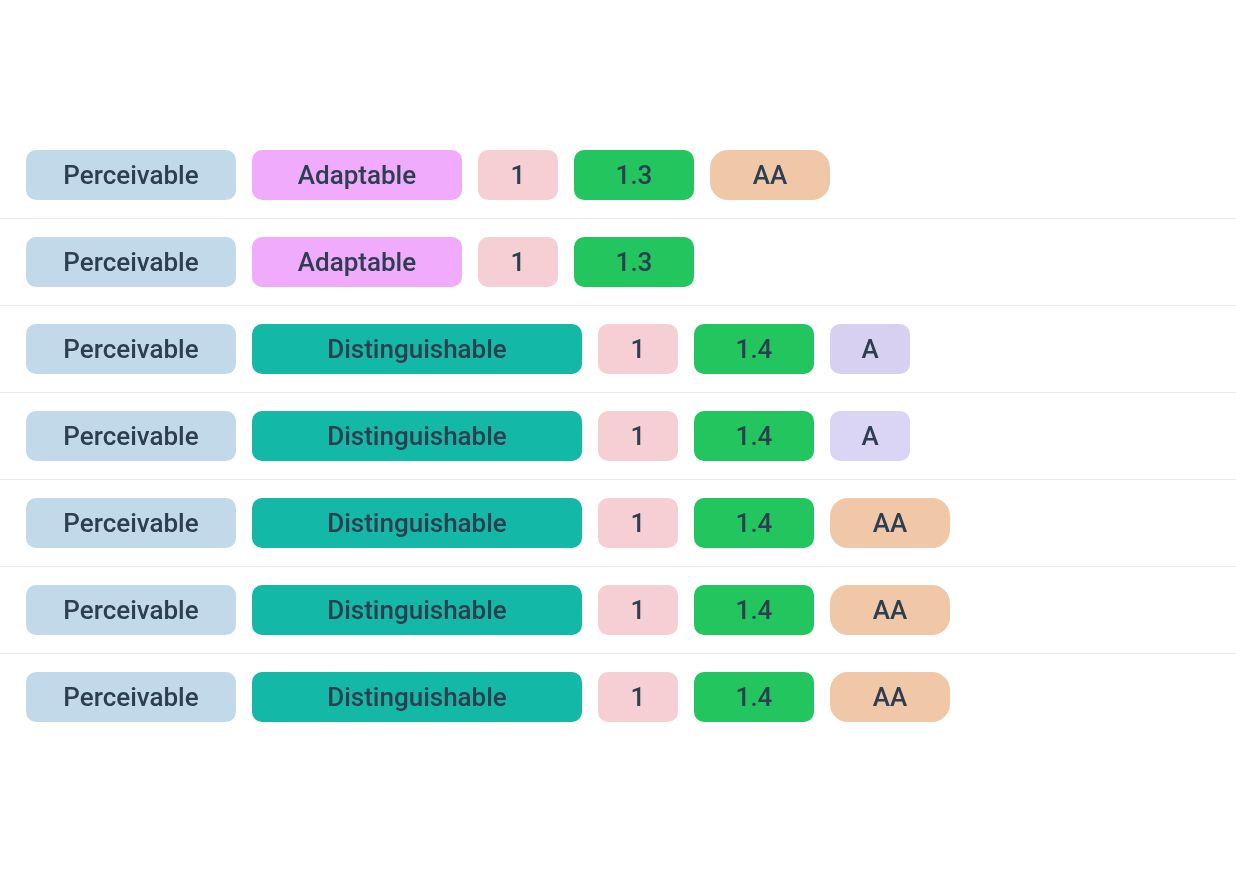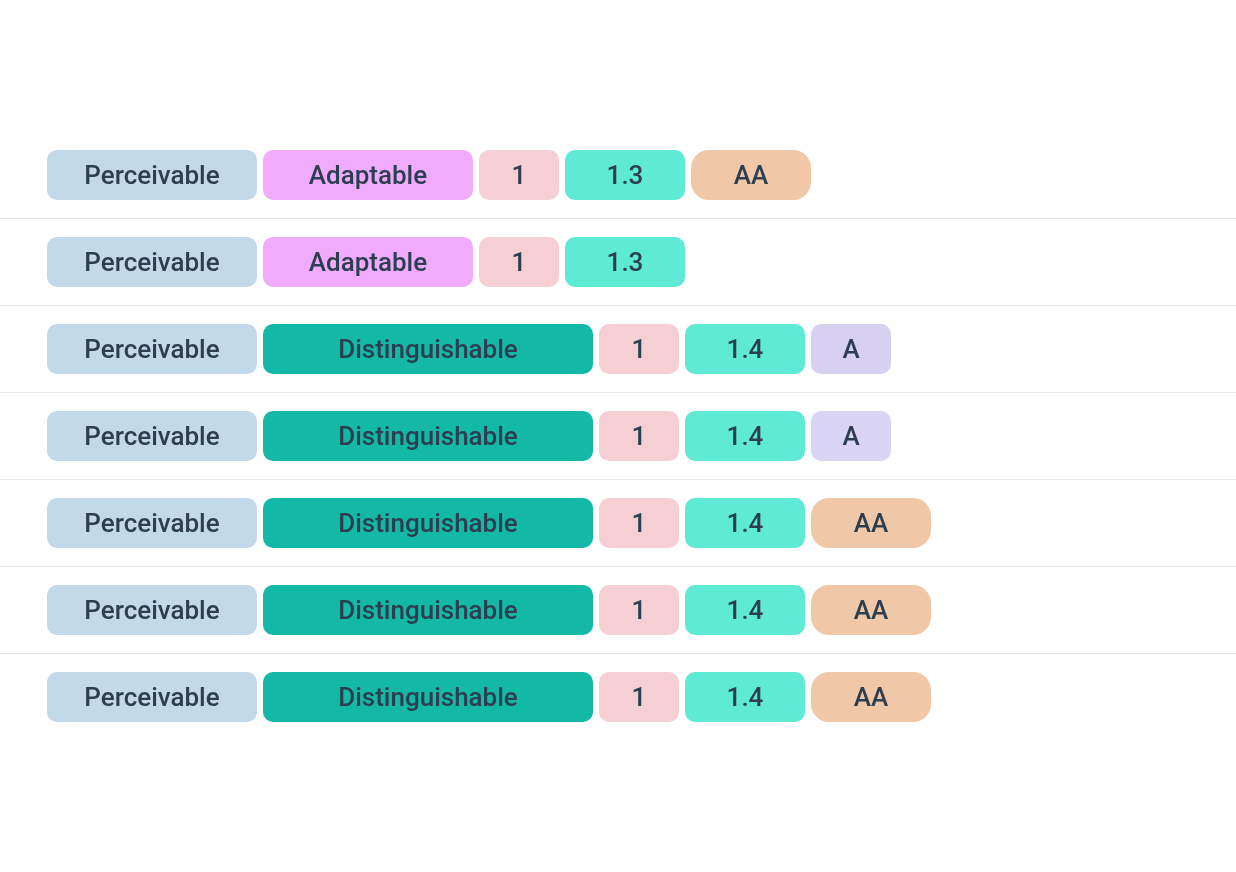--- a/index.html
+++ b/index.html
@@ -14,23 +14,23 @@
       width: 1236px;
       min-height: 872px;
       display: flex;
       flex-direction: column;
       justify-content: center;
     }
 
     .row {
       display: flex;
       align-items: center;
-      padding: 18px 47px;
+      padding: 18px 26px;
       border-bottom: 1.5px solid #e8e8e8;
-      gap: 6px;
+      gap: 16px;
     }
 
     .row:last-child {
       border-bottom: none;
     }
 
     .badge {
       display: inline-flex;
       align-items: center;
       justify-content: center;
@@ -59,21 +59,21 @@
       min-width: 330px;
     }
 
     .badge-pink-small {
       background-color: #f5cfd4;
       color: #2c3e50;
       min-width: 80px;
     }
 
     .badge-peach {
-      background-color: #5eead4;
+      background-color: #22c55e;
       color: #2c3e50;
       min-width: 120px;
     }
 
     .badge-peach-aa {
       background-color: #f0c8a8;
       color: #2c3e50;
       min-width: 120px;
       border-radius: 18px;
     }

